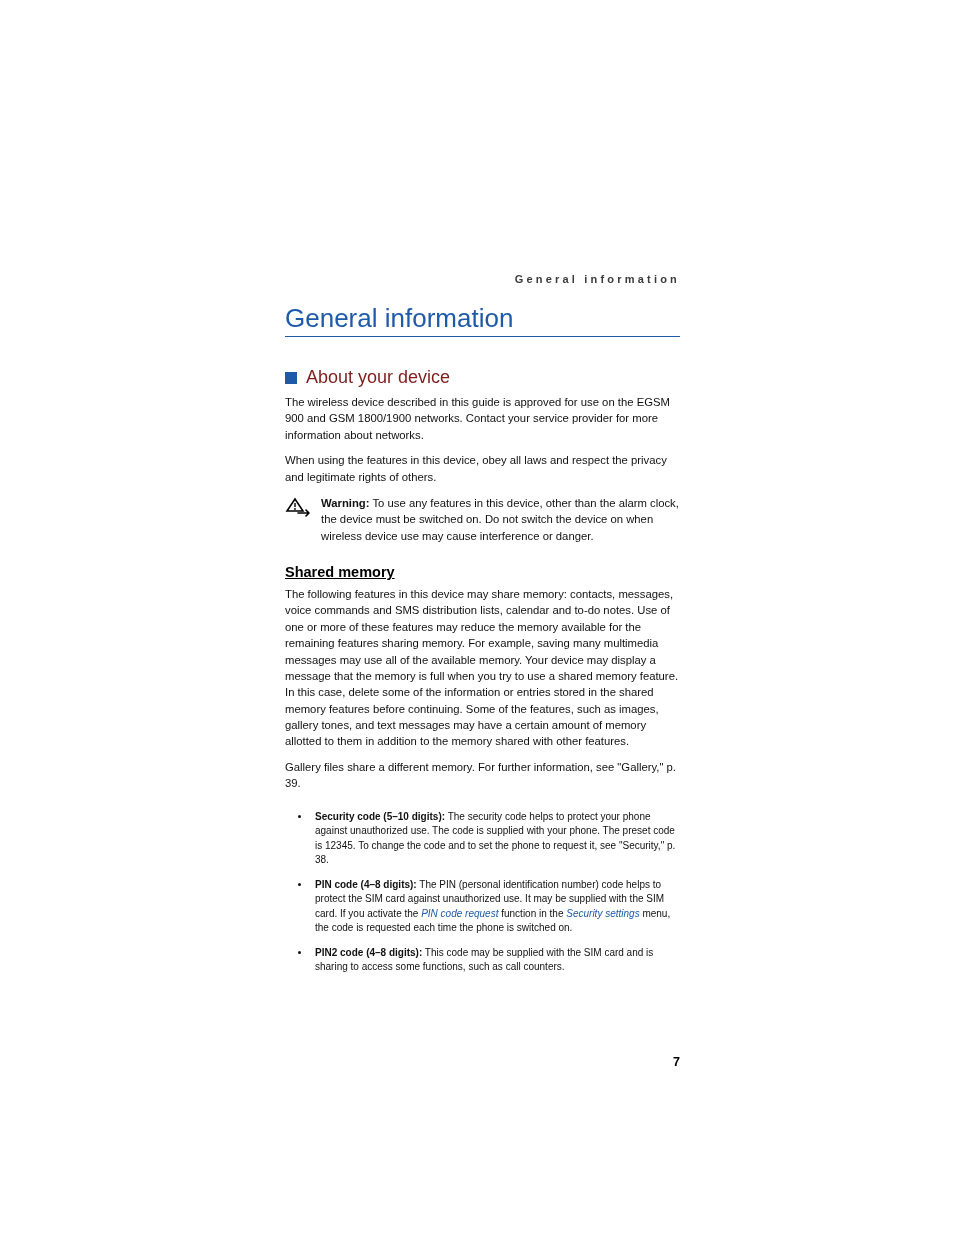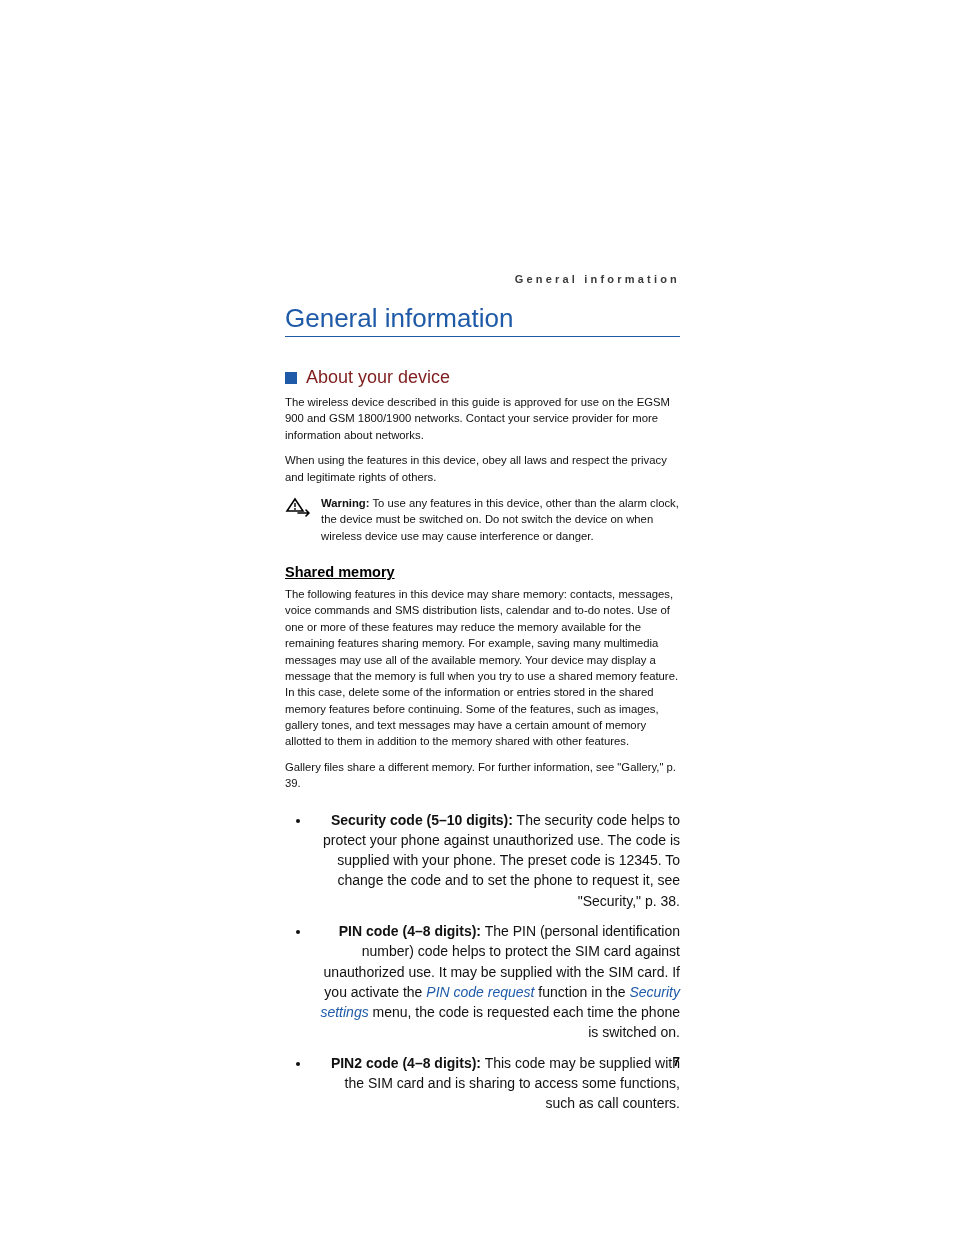--- a/index.html
+++ b/index.html
@@ -76,26 +76,25 @@
     text-decoration: underline;
     margin: 20px 0 6px 0;
     color: #000;
   }
   ul.codes {
     margin: 6px 0 0 0;
     padding-left: 26px;
     list-style-type: disc;
   }
   ul.codes li {
-    font-size: 14px;
+    font-size: 10px;
     line-height: 1.45;
     margin-bottom: 10px;
     color: #111;
     padding-left: 4px;
-    text-align: right;
   }
   .bold { font-weight: bold; }
   .link { color: #1f5aa8; font-style: italic; text-decoration: none; }
   .page-number {
     position: absolute;
     right: 0;
     top: 782px;
     font-size: 12.5px;
     font-weight: bold;
   }

